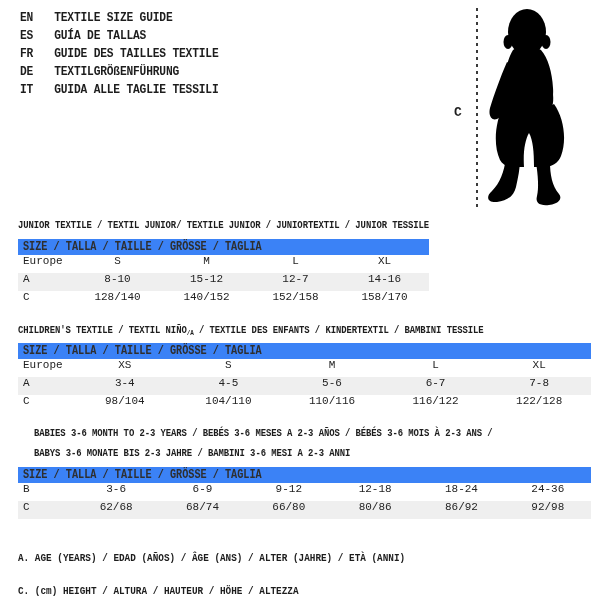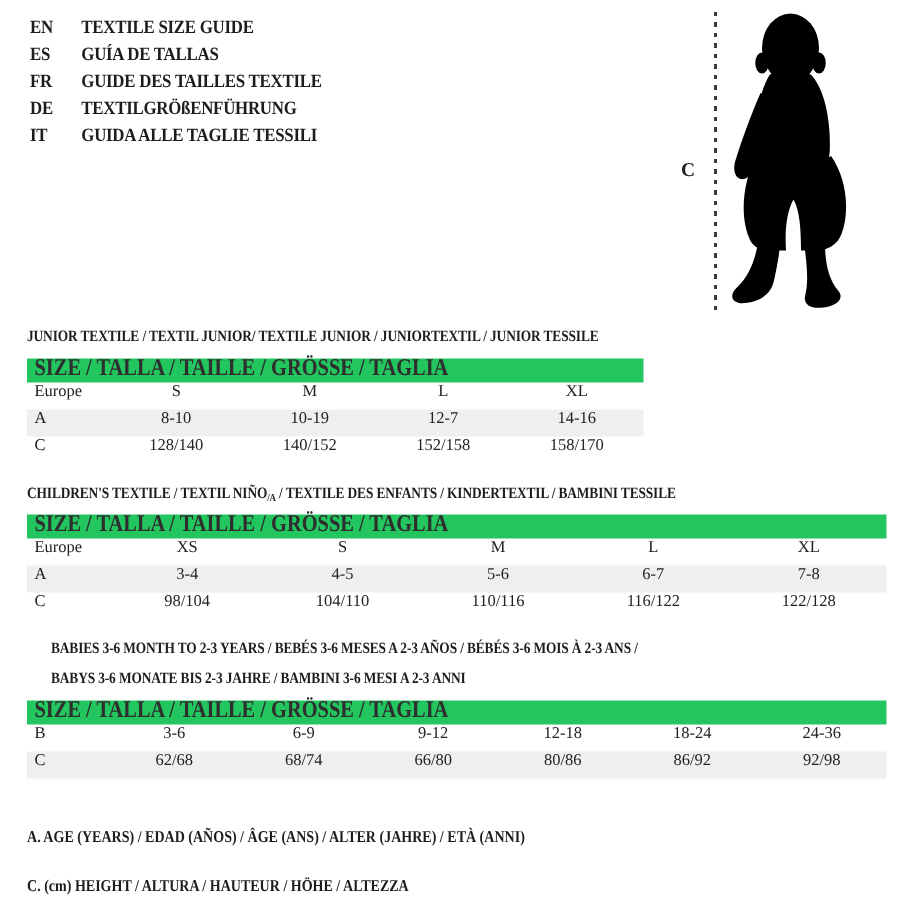--- a/index.html
+++ b/index.html
@@ -1,39 +1,39 @@
 <!DOCTYPE html>
 <html><head>
 <meta charset="utf-8">
 <style>
   html,body{margin:0;padding:0;background:#fff;}
   #page{position:relative;width:592px;height:600px;background:#ffffff;overflow:hidden;
-        font-family:Liberation Serif, serif;color:#1d1d1d;}
+        font-family:Liberation Mono, monospace;color:#1d1d1d;}
 
   
   .cond{display:inline-block;transform:scaleX(0.85);transform-origin:0 50%;white-space:nowrap;}
   .cond92{display:inline-block;transform:scaleX(0.90);transform-origin:0 50%;white-space:nowrap;}
 
   
   .lang-block{position:absolute;left:20px;top:9px;}
   .lang-row{display:flex;height:18px;align-items:center;font-weight:bold;font-size:12.5px;letter-spacing:-0.2px;}
   .lang-code{width:38px;flex:0 0 38px;}
   .lang-label{white-space:nowrap;}
 
   
   .figure-c{position:absolute;left:454px;top:105px;font-weight:bold;font-size:13px;}
   .dash-line{position:absolute;left:476px;top:8px;width:2px;height:200px;
              background:repeating-linear-gradient(180deg,#3a3a3a 0 3px,transparent 3px 7px);}
   .baby-svg{position:absolute;left:480px;top:0px;width:120px;height:220px;}
 
   
   .tbl-title{position:absolute;font-weight:bold;font-size:10.5px;letter-spacing:-0.1px;line-height:20px;white-space:nowrap;}
   .tbl{position:absolute;}
-  .bar{height:16px;background:#22c55e;display:flex;align-items:flex-end;padding-left:5px;
-       font-size:16px;font-weight:bold;color:#2e2e2e;}
+  .bar{height:16px;background:#3b82f6;display:flex;align-items:center;padding-left:5px;
+       font-size:12px;font-weight:bold;color:#2e2e2e;}
   .row{display:flex;height:18px;align-items:flex-start;font-size:11px;color:#222;}
   .row.alt{background:#efefef;}
   .cell{flex:1;text-align:center;white-space:nowrap;}
   .cell.label{flex:0 0 50px;text-align:left;padding-left:5px;}
   sub.tsub{font-size:7px;vertical-align:-2px;}
 
   
   .footnotes{position:absolute;left:18px;top:536px;}
   .fn-line{height:21px;line-height:21px;font-weight:bold;font-size:11px;white-space:nowrap;margin-top:12px;}
 </style>
@@ -91,21 +91,21 @@
     <div class="row">
       <div class="cell label">Europe</div>
       <div class="cell">S</div>
       <div class="cell">M</div>
       <div class="cell">L</div>
       <div class="cell">XL</div>
     </div>
     <div class="row alt">
       <div class="cell label">A</div>
       <div class="cell">8-10</div>
-      <div class="cell">10-19</div>
+      <div class="cell">15-12</div>
       <div class="cell">12-7</div>
       <div class="cell">14-16</div>
     </div>
     <div class="row">
       <div class="cell label">C</div>
       <div class="cell">128/140</div>
       <div class="cell">140/152</div>
       <div class="cell">152/158</div>
       <div class="cell">158/170</div>
     </div>

